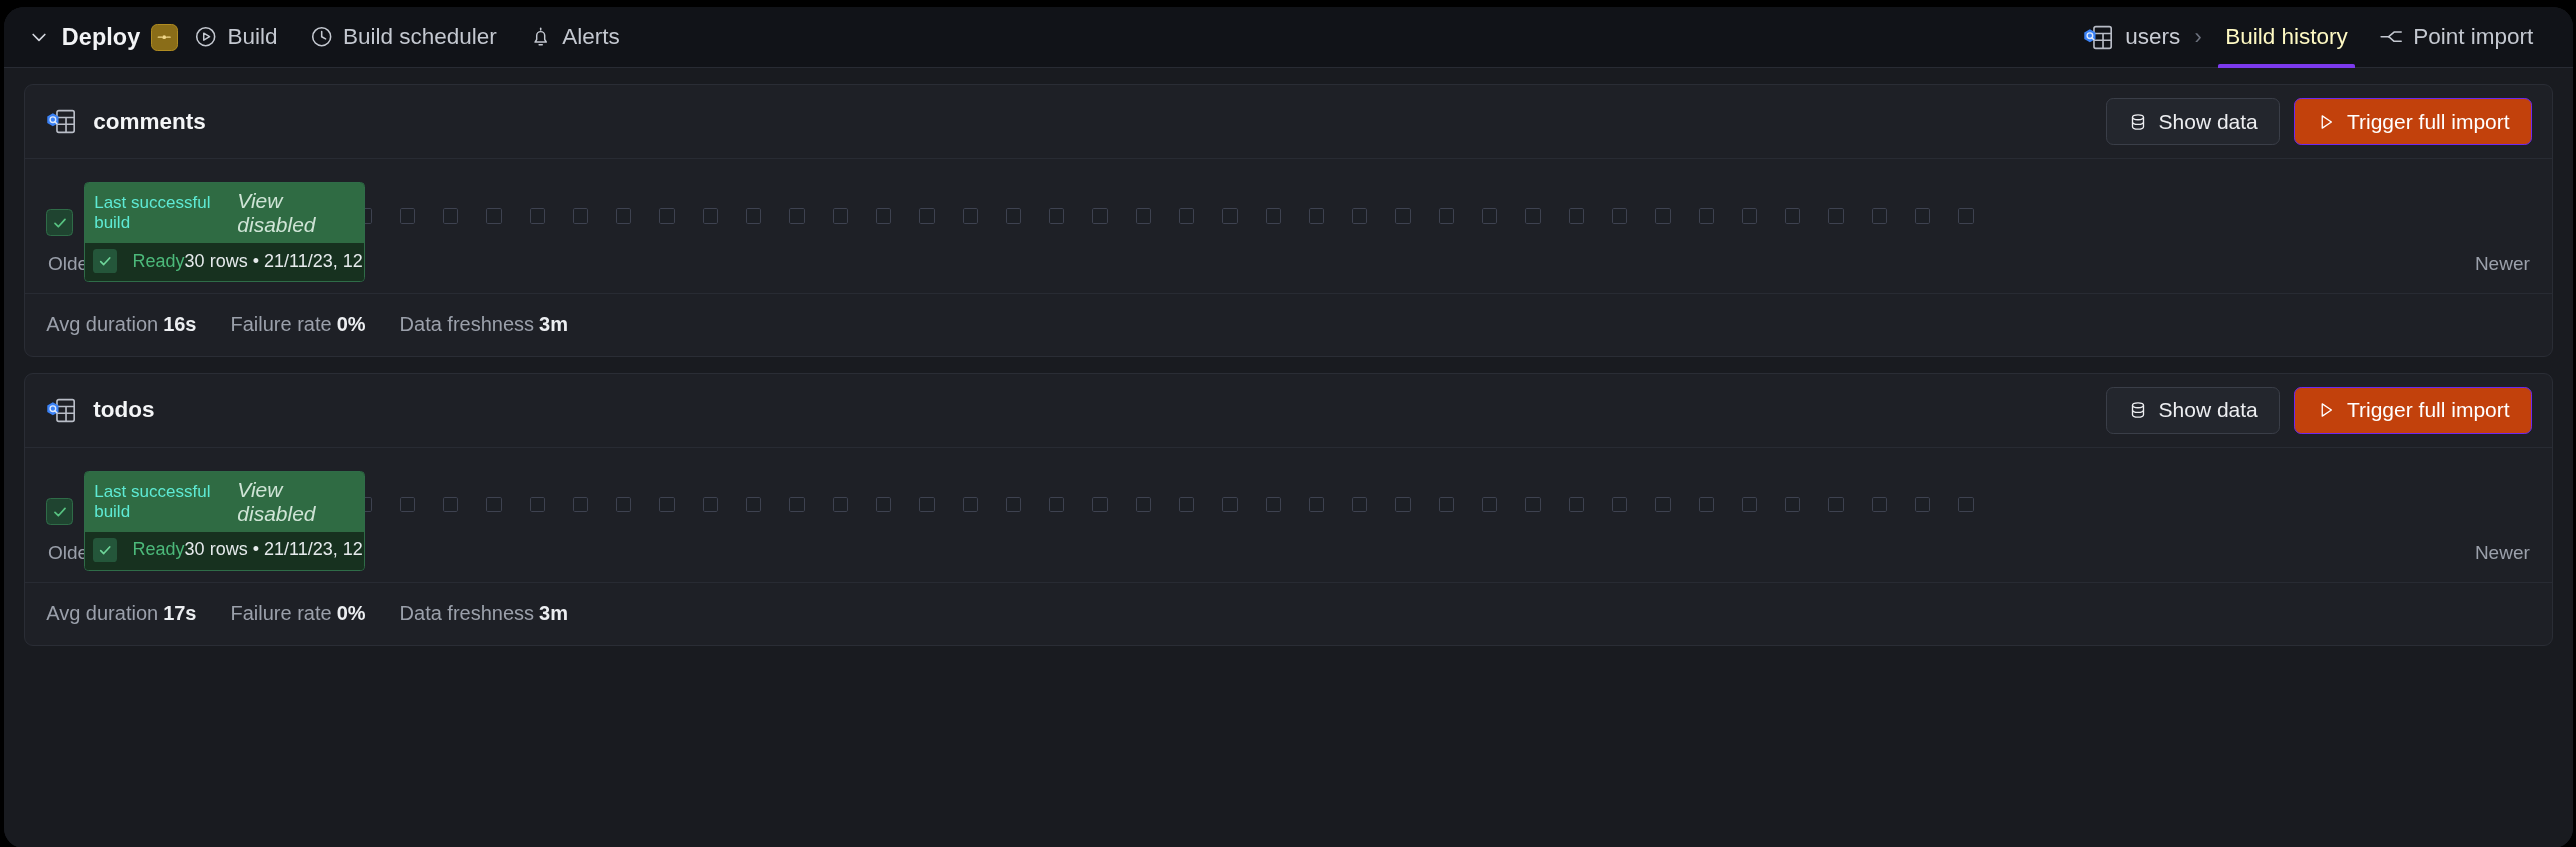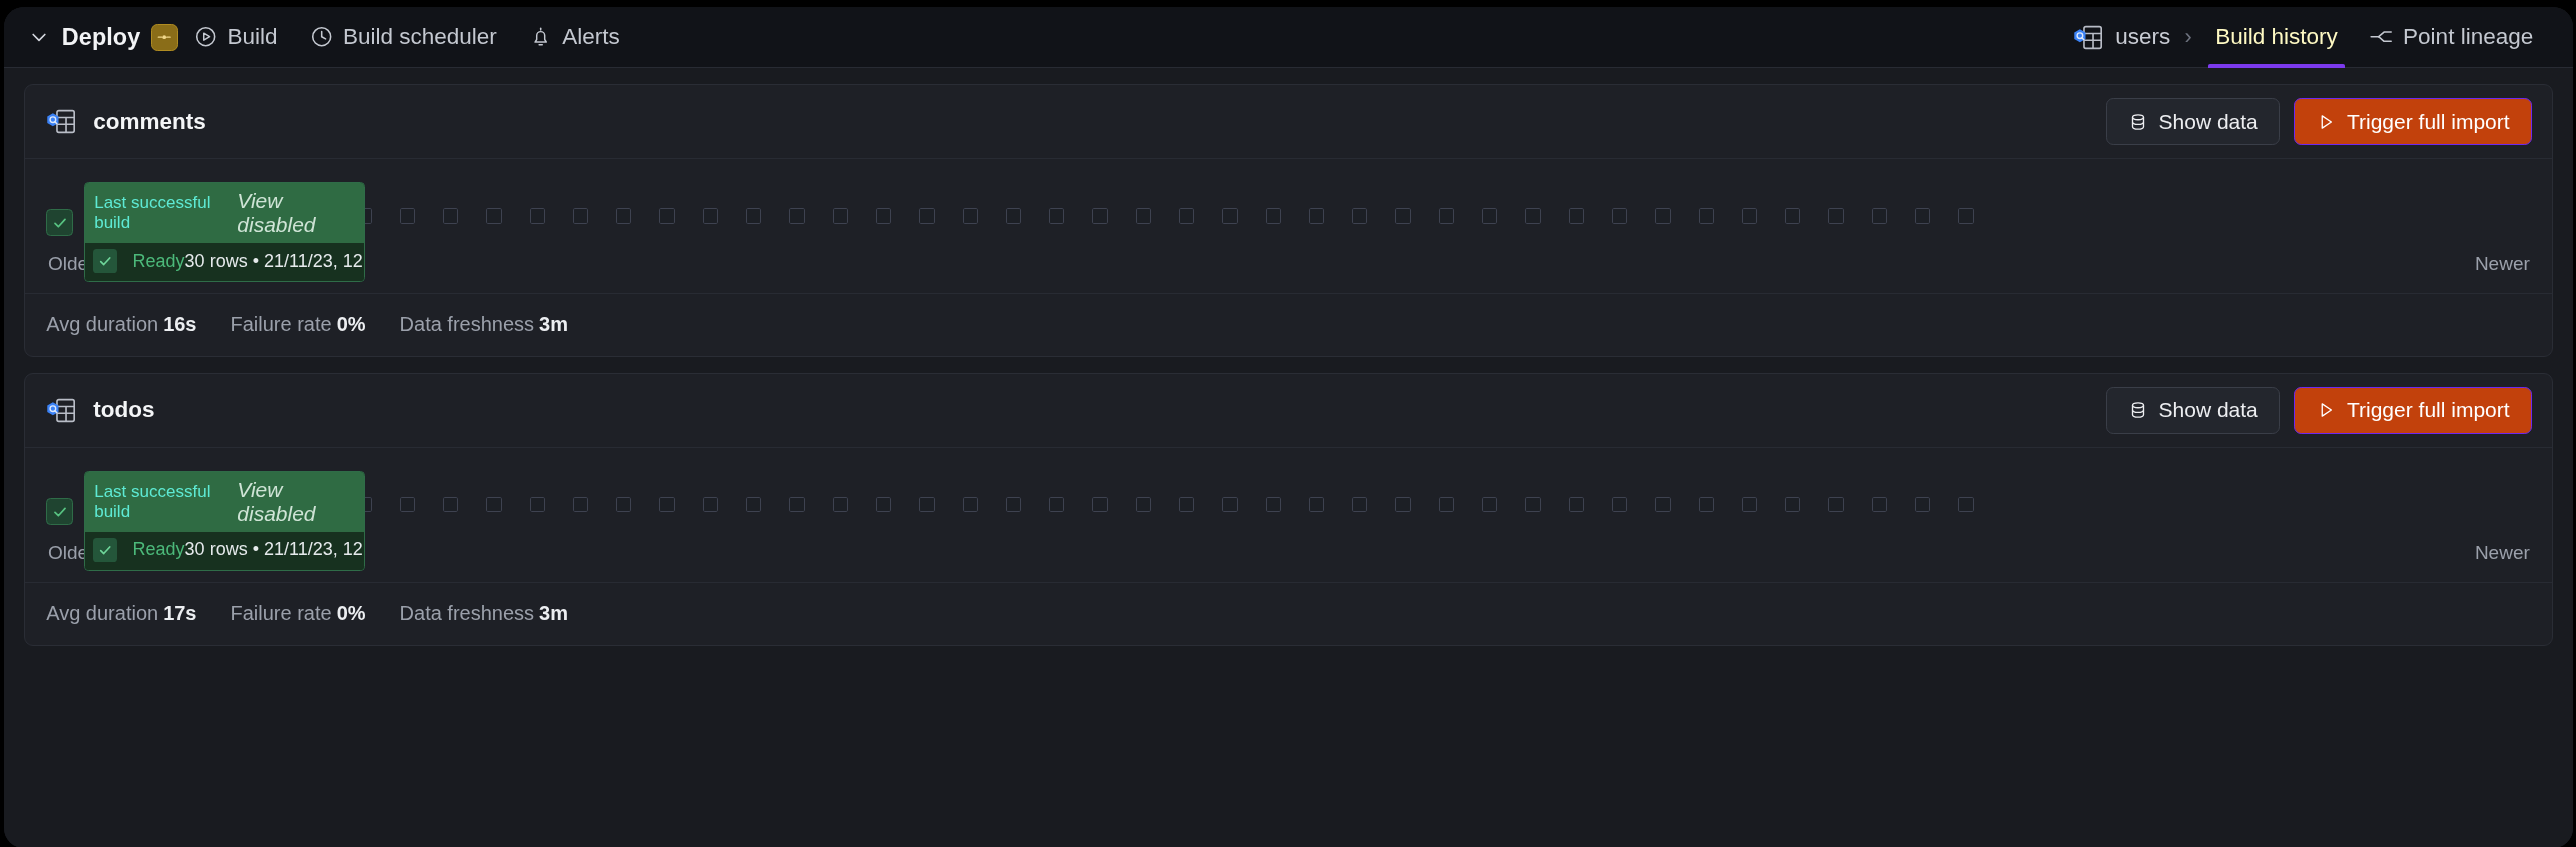--- a/index.html
+++ b/index.html
@@ -314,21 +314,21 @@
       <div class="tab-active">
         <span>Build history</span>
       </div>
 
       <div class="nav-item">
         <svg width="25" height="23.4" viewBox="0 0 28 26" fill="none">
           <path d="M3.5 13h8.5" stroke="#c4c8d0" stroke-width="1.7" stroke-linecap="round"></path>
           <path d="M12 13l6-5.2h8" stroke="#c4c8d0" stroke-width="1.7" stroke-linecap="round" stroke-linejoin="round"></path>
           <path d="M12 13l6 5.2h8" stroke="#c4c8d0" stroke-width="1.7" stroke-linecap="round" stroke-linejoin="round"></path>
         </svg>
-        <span>Point lineage</span>
+        <span>Point import</span>
       </div>
     </div>
   </div>
 
   <div class="content">
 
     <div class="card">
       <div class="card-head">
         <svg class="tbl-icon" viewBox="0 0 34 32">
           <path d="M14 4 h15 a2 2 0 0 1 2 2 v20 a2 2 0 0 1 -2 2 h-15 a2 2 0 0 1 -2 -2 v-20 a2 2 0 0 1 2 -2 z" fill="none" stroke="#b9bdc7" stroke-width="1.8"></path>

